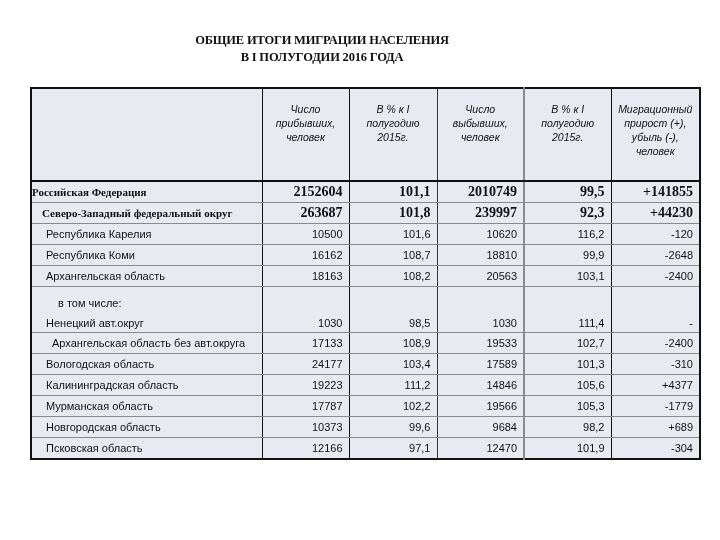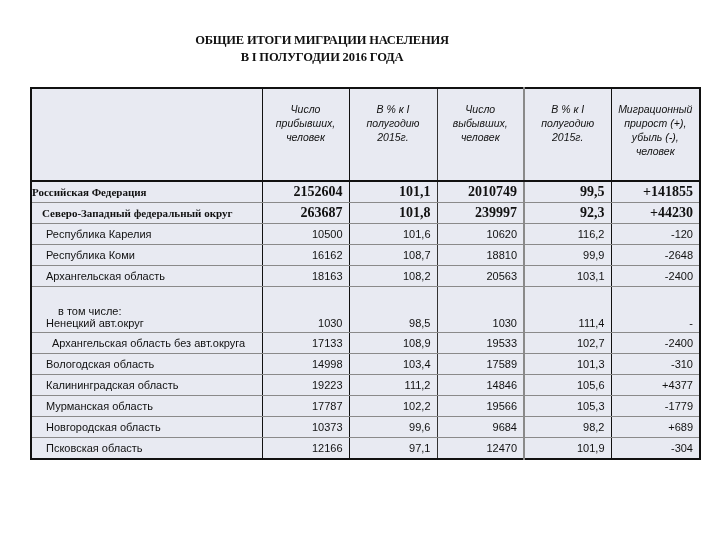--- a/index.html
+++ b/index.html
@@ -33,21 +33,21 @@
     .c4 { border-right: 1.5px solid #111; }
     td.num { text-align: right; font-family: "Liberation Sans", sans-serif; font-size: 10.5px; padding-right: 18px; }
     td.name { font-family: Liberation Sans, sans-serif; font-size: 11px; }
     tr.row td { height: 20px; }
     tr.bold td { font-weight: bold; font-family: "Liberation Serif", serif; }
     tr.bold td.num { font-family: "Liberation Serif", serif; font-size: 14px; }
     .ind1 { padding-left: 10px !important; }
     .ind2 { padding-left: 14px !important; }
     .ind3 { padding-left: 20px !important; }
     tr.tall td { height: 42px; vertical-align: bottom; padding-bottom: 3px; }
-    tr.tall .sub { display: block; padding-left: 12px; margin-bottom: 0; }
+    tr.tall .sub { display: block; padding-left: 12px; margin-bottom: 8px; }
   </style>
 </head>
 <body>
 
 <div class="title">
   <div>ОБЩИЕ ИТОГИ МИГРАЦИИ НАСЕЛЕНИЯ</div>
   <div>В I ПОЛУГОДИИ 2016 ГОДА</div>
 </div>
 
 <table class="mig">
@@ -124,21 +124,21 @@
     <tr class="row">
       <td class="name c-name ind3">Архангельская область без авт.округа</td>
       <td class="num c1">17133</td>
       <td class="num c2">108,9</td>
       <td class="num c3">19533</td>
       <td class="num c4">102,7</td>
       <td class="num">-2400</td>
     </tr>
     <tr class="row">
       <td class="name c-name ind2">Вологодская область</td>
-      <td class="num c1">14998</td>
+      <td class="num c1">24177</td>
       <td class="num c2">103,4</td>
       <td class="num c3">17589</td>
       <td class="num c4">101,3</td>
       <td class="num">-310</td>
     </tr>
     <tr class="row">
       <td class="name c-name ind2">Калининградская область</td>
       <td class="num c1">19223</td>
       <td class="num c2">111,2</td>
       <td class="num c3">14846</td>

